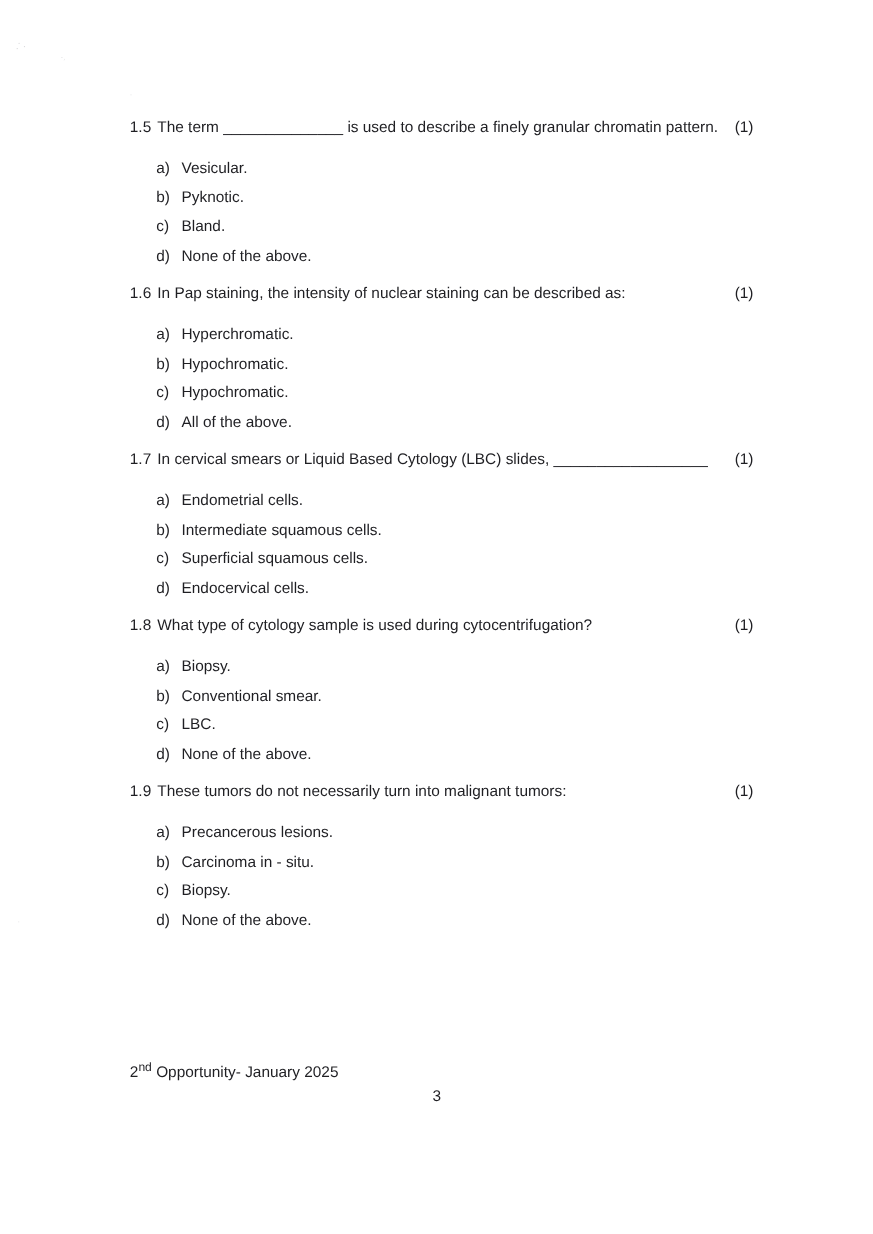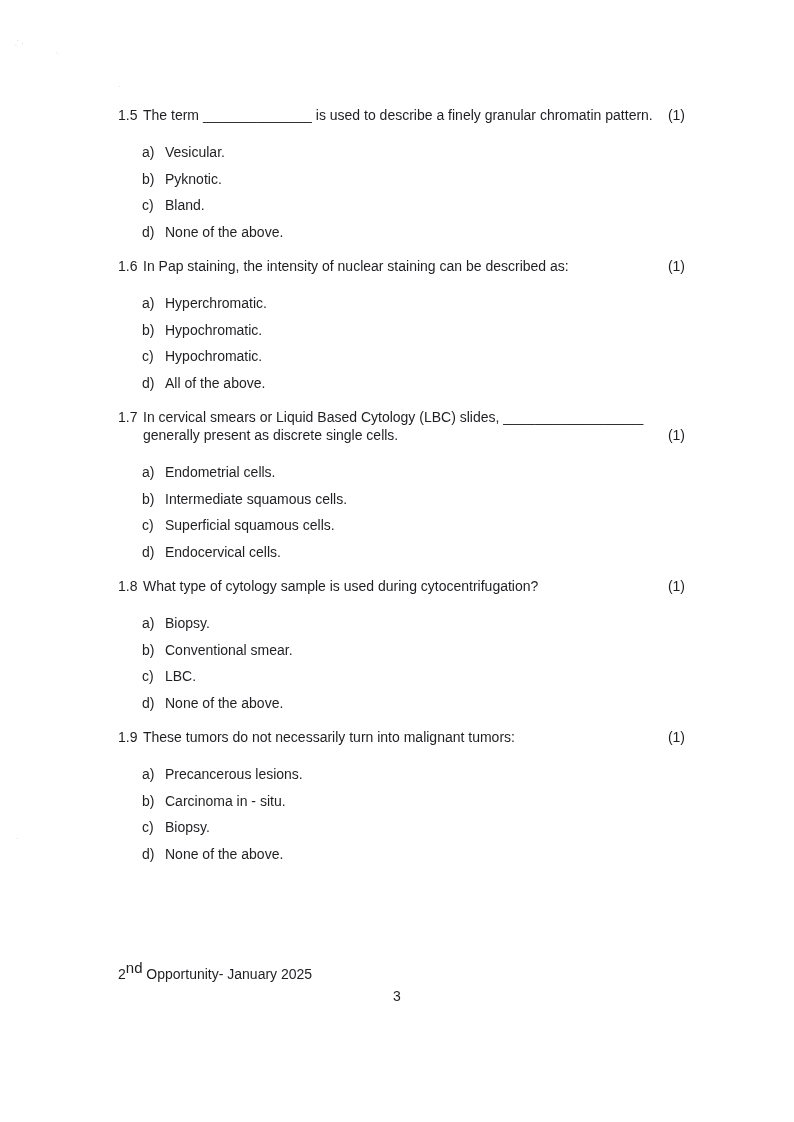--- a/index.html
+++ b/index.html
@@ -62,21 +62,21 @@
   .footer-row {
     position: absolute;
     top: 965px;
     left: 118px;
     right: 109px;
     display: flex;
     justify-content: space-between;
     line-height: 18px;
   }
   .footer-right sup {
-    font-size: 15px;
+    font-size: 11px;
     line-height: 0;
   }
   .page-number {
     position: absolute;
     top: 987px;
     left: 0;
     width: 794px;
     text-align: center;
     line-height: 18px;
   }
@@ -163,21 +163,20 @@
         </div>
       </div>
     </div>
 
     <div class="question-block">
       <div class="q-row">
         <div class="q-body">
           <div class="q-num">1.7</div>
           <div class="q-text">
             <div class="q-line">In cervical smears or Liquid Based Cytology (LBC) slides, __________________</div>
-            <div class="q-line">generally present as discrete single cells.</div>
           </div>
         </div>
         <div class="q-marks marks-bottom">(1)</div>
       </div>
       <div class="options">
         <div class="option-row">
           <div class="opt-letter">a)</div>
           <div class="opt-text">Endometrial cells.</div>
         </div>
         <div class="option-row">

